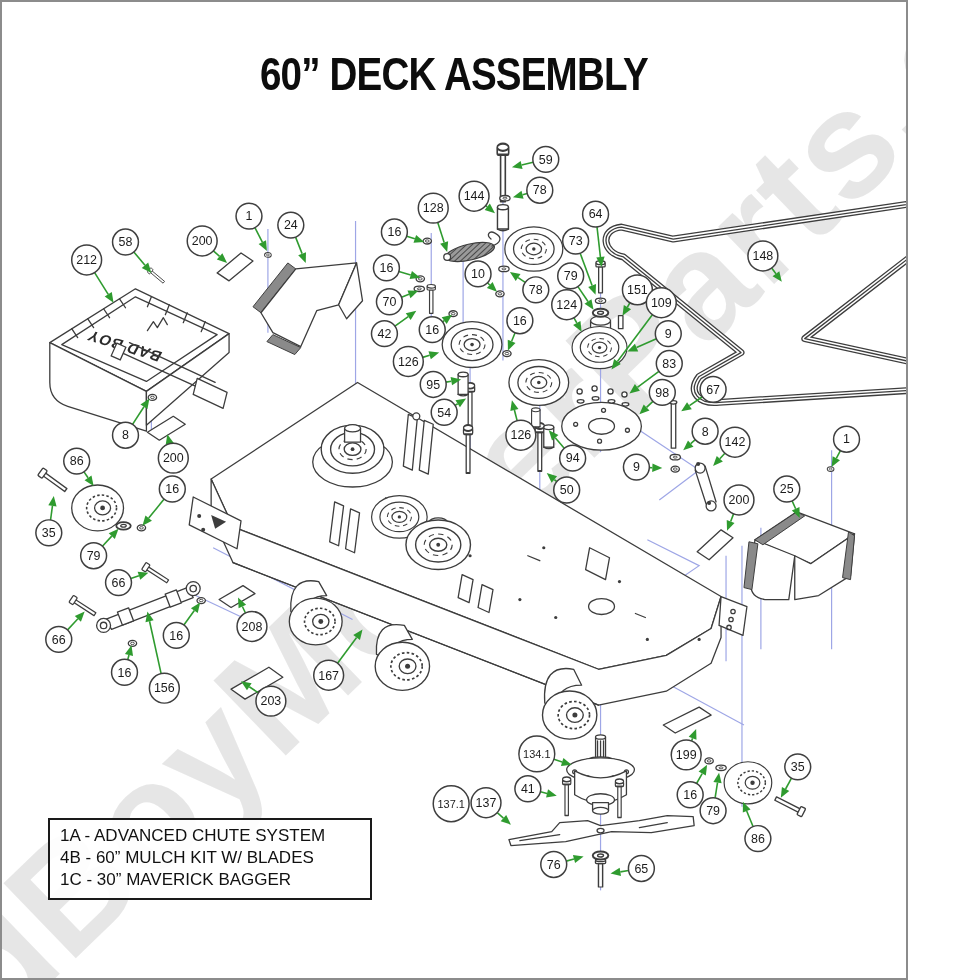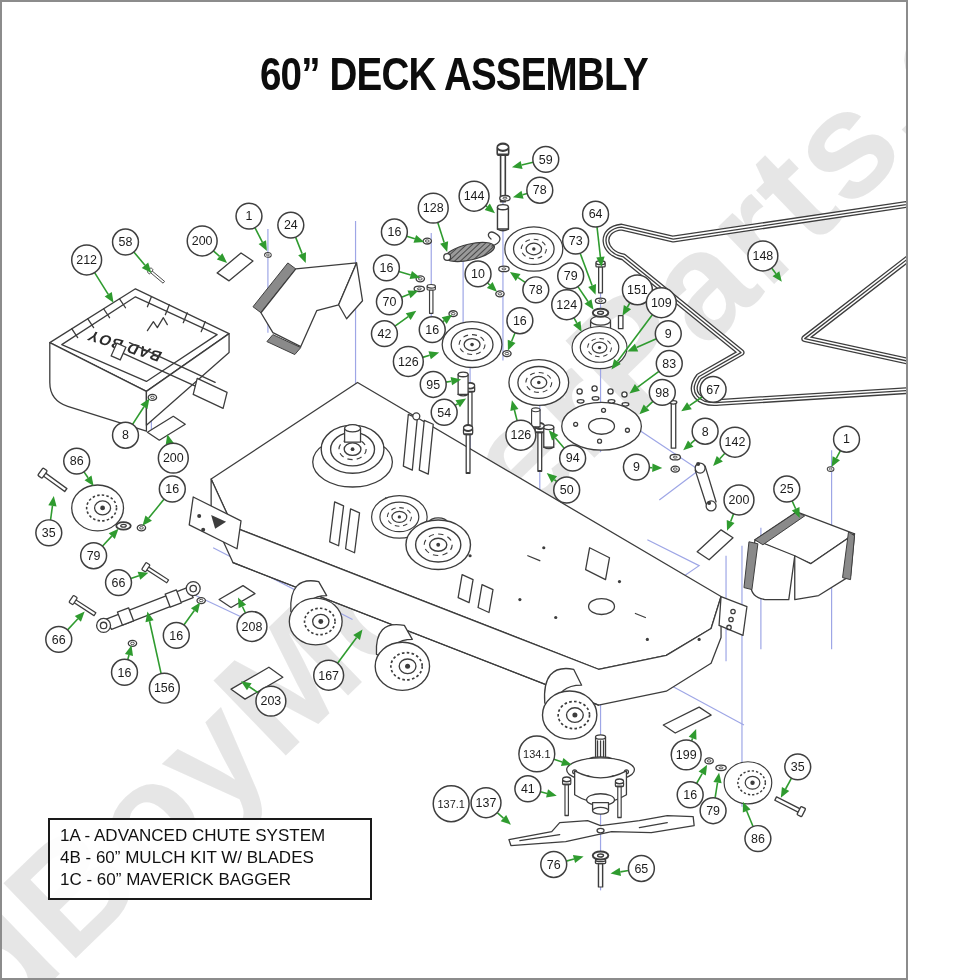--- a/index.html
+++ b/index.html
@@ -693,15 +693,15 @@
         <g>
           <circle cx="740" cy="500" r="15" fill="#ffffff" stroke="#3f3f3f" stroke-width="1.5"></circle>
           <text x="740" y="504.3" text-anchor="middle" font-size="12.5" fill="#1c1c1c" font-family="&quot;Liberation Sans&quot;, sans-serif">200</text>
         </g>
       </g>
   </svg>
 
   <div class="legend">
     <div>1A - ADVANCED CHUTE SYSTEM</div>
     <div>4B - 60” MULCH KIT W/ BLADES</div>
-    <div>1C - 60” MAVERICK BAGGER</div>
+    <div>1C - 30” MAVERICK BAGGER</div>
   </div>
 </div>
 
 </body></html>

